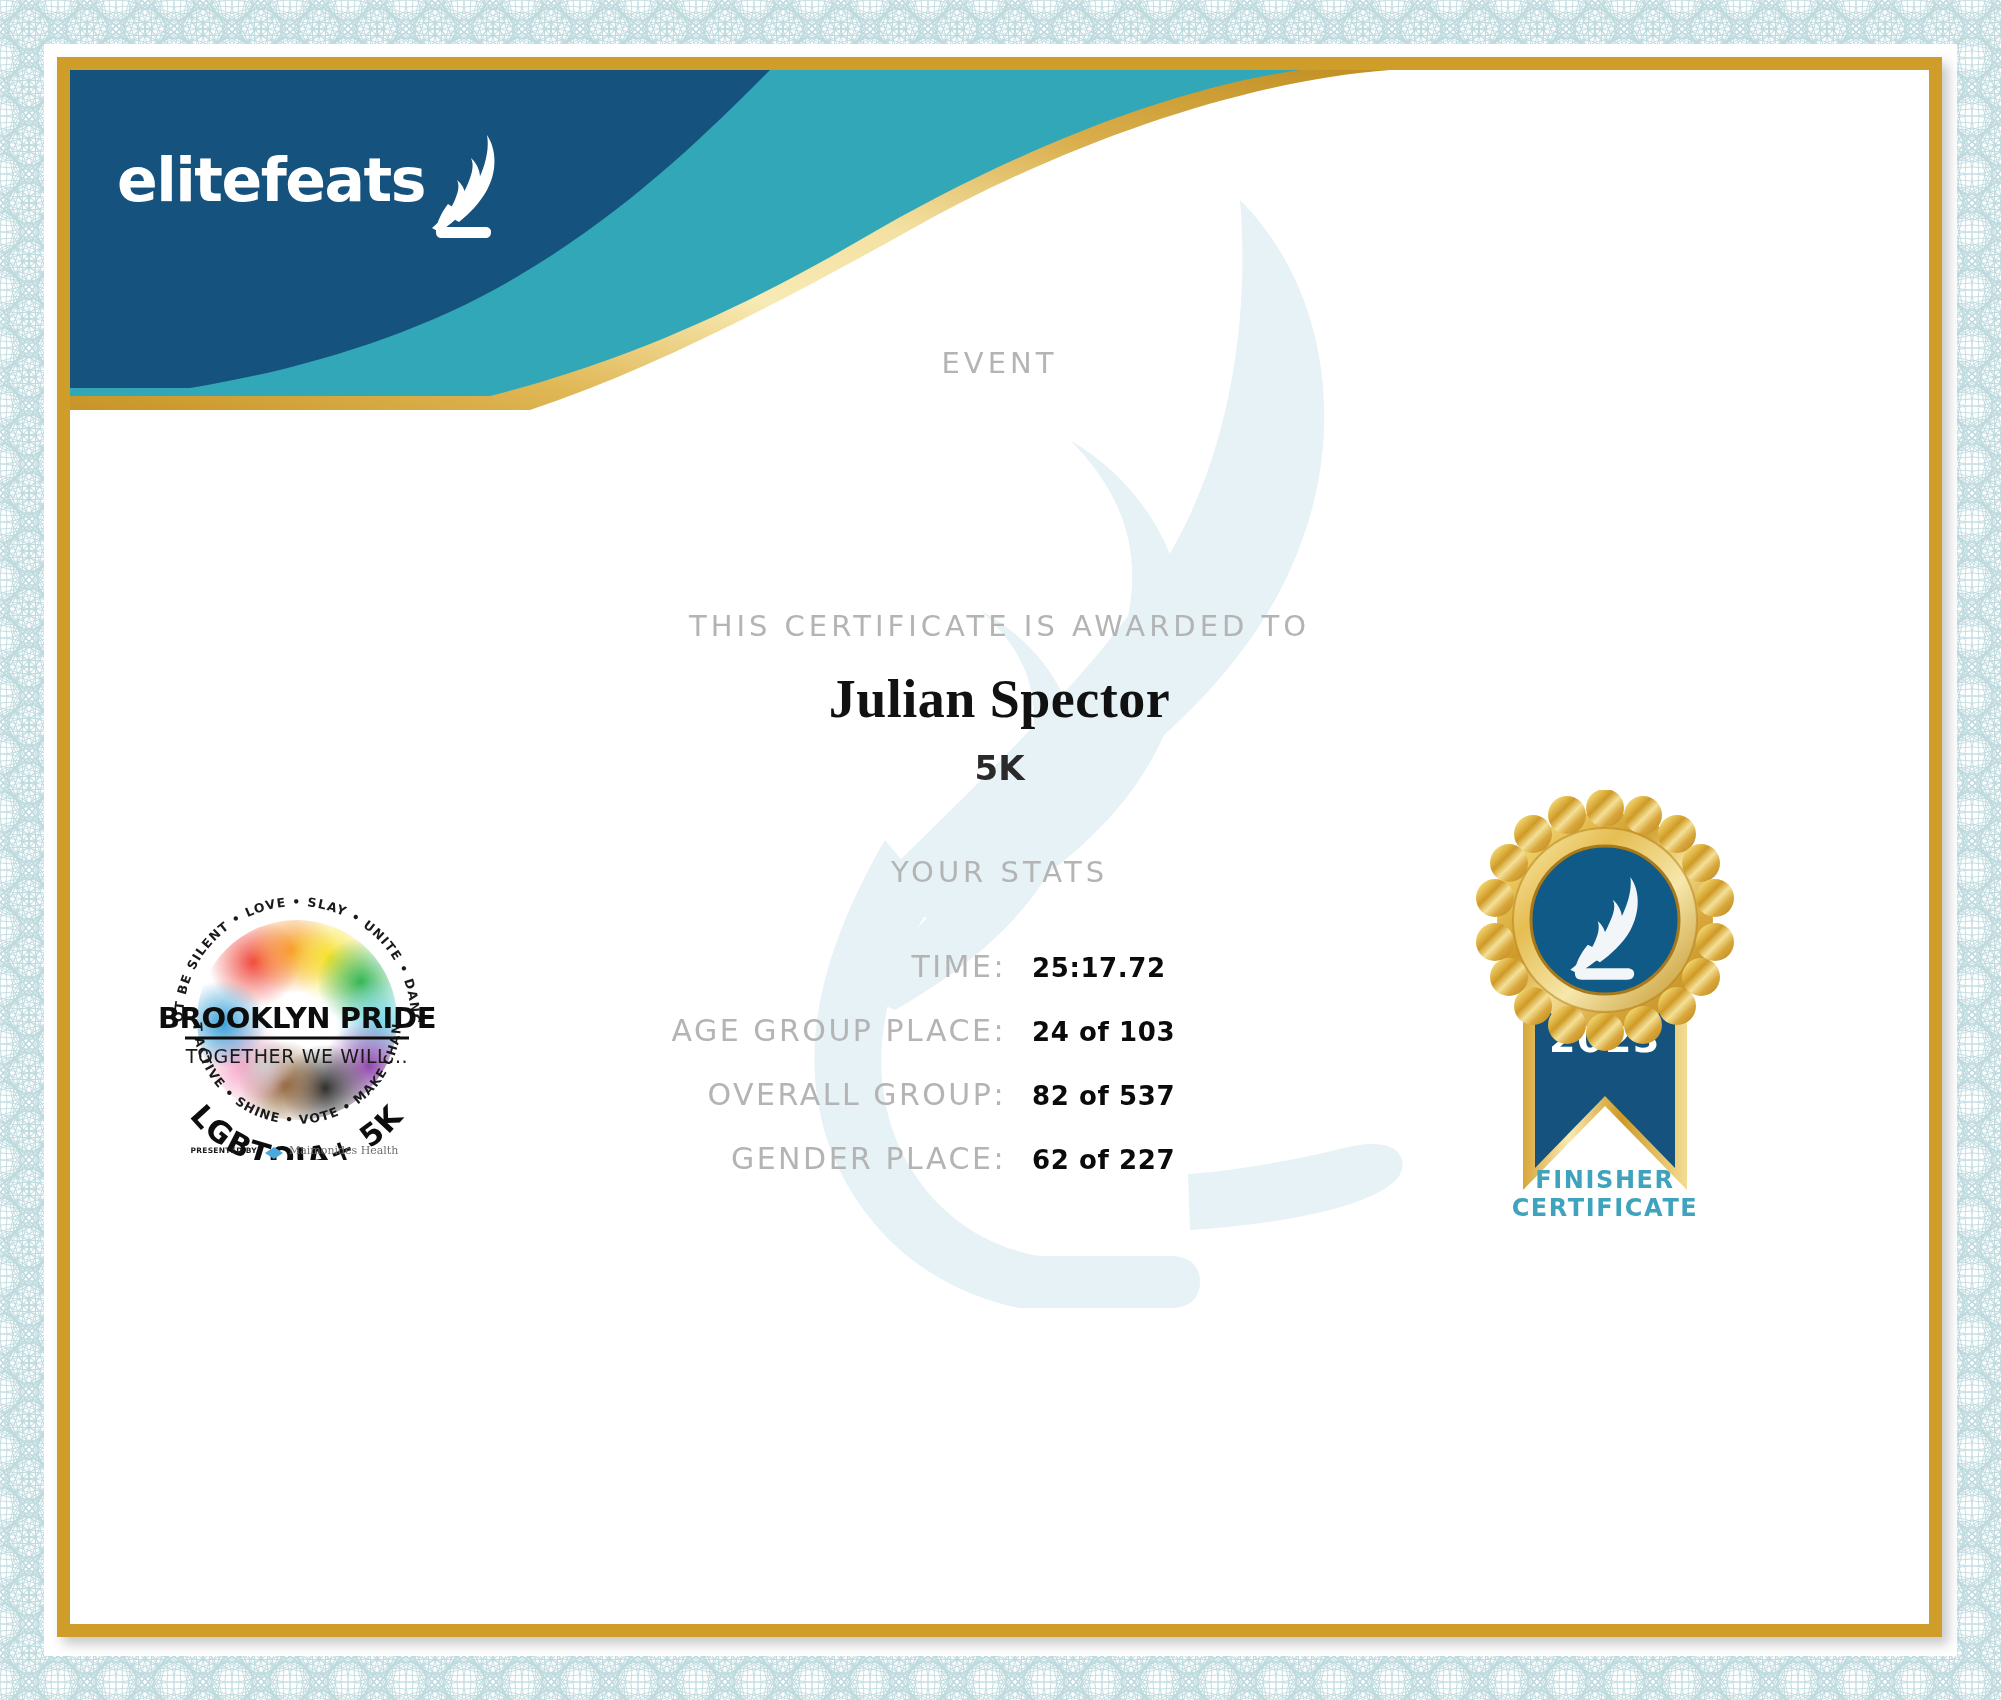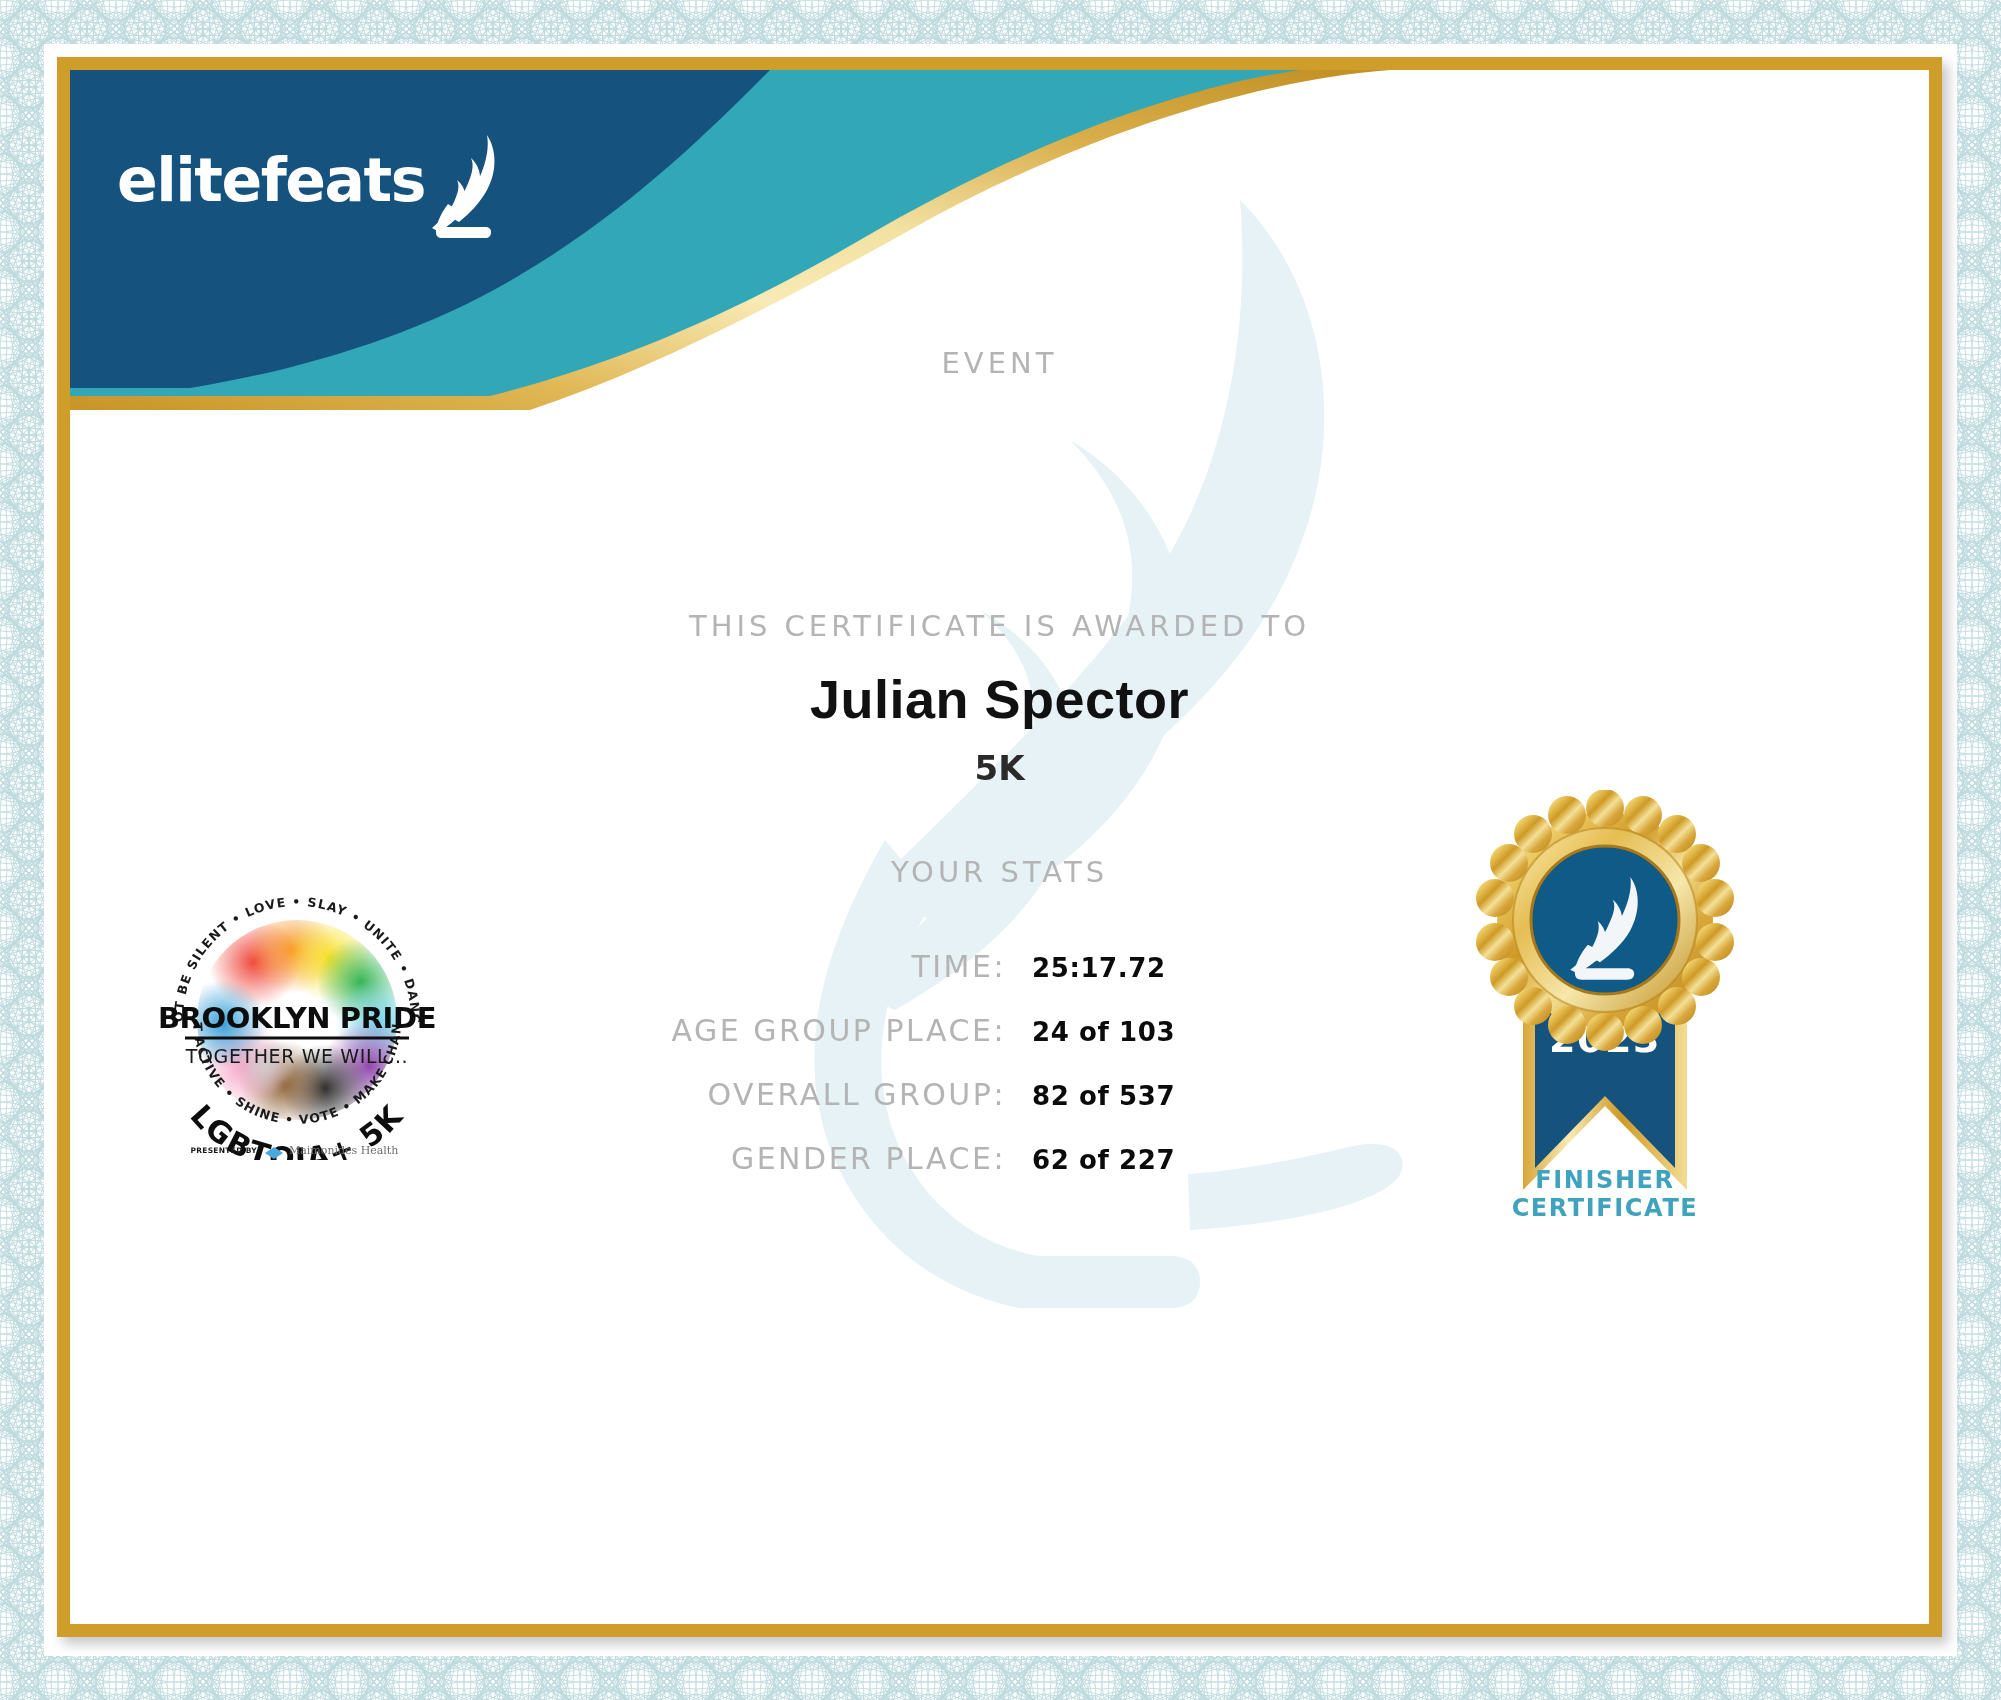--- a/index.html
+++ b/index.html
@@ -134,21 +134,21 @@
     text-align: center;
     font-size: 29px;
   }
 
   #recipient-name {
     position: absolute;
     left: 0;
     right: 0;
     top: 598px;
     text-align: center;
-    font-family: Liberation Sans, sans-serif;
+    font-family: Liberation Serif, serif;
     font-size: 54px;
     font-weight: 700;
     color: #111111;
     letter-spacing: 0.5px;
   }
 
   #recipient-sub {
     position: absolute;
     left: 0;
     right: 0;

